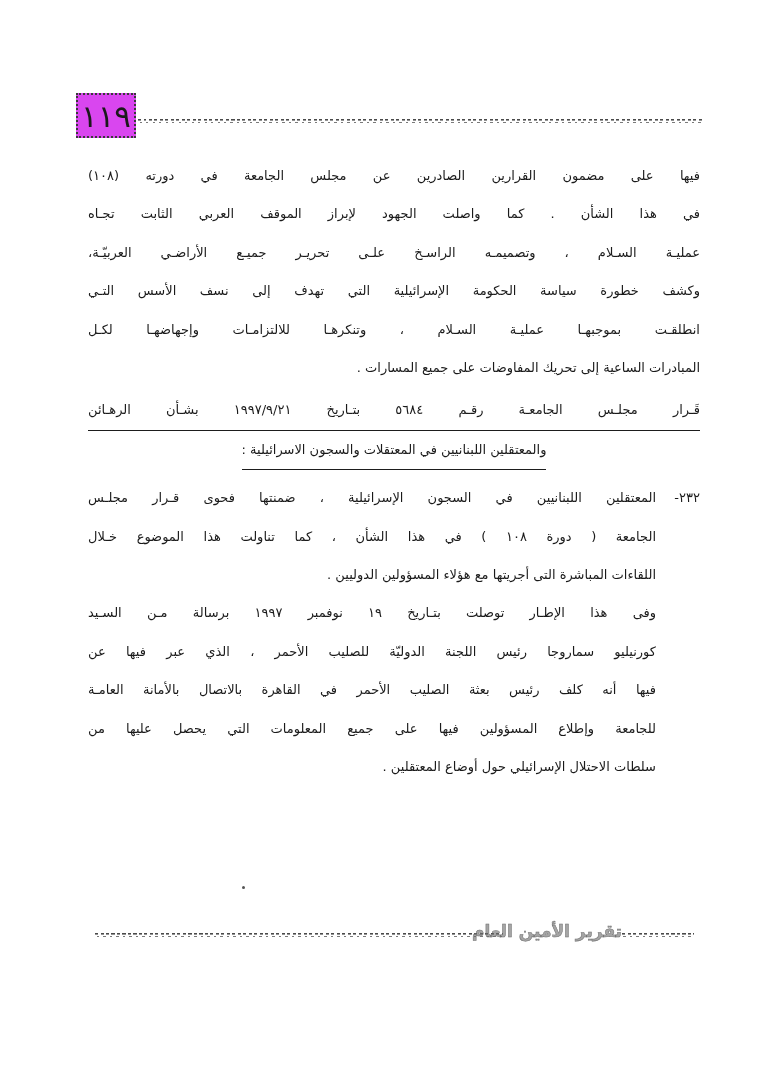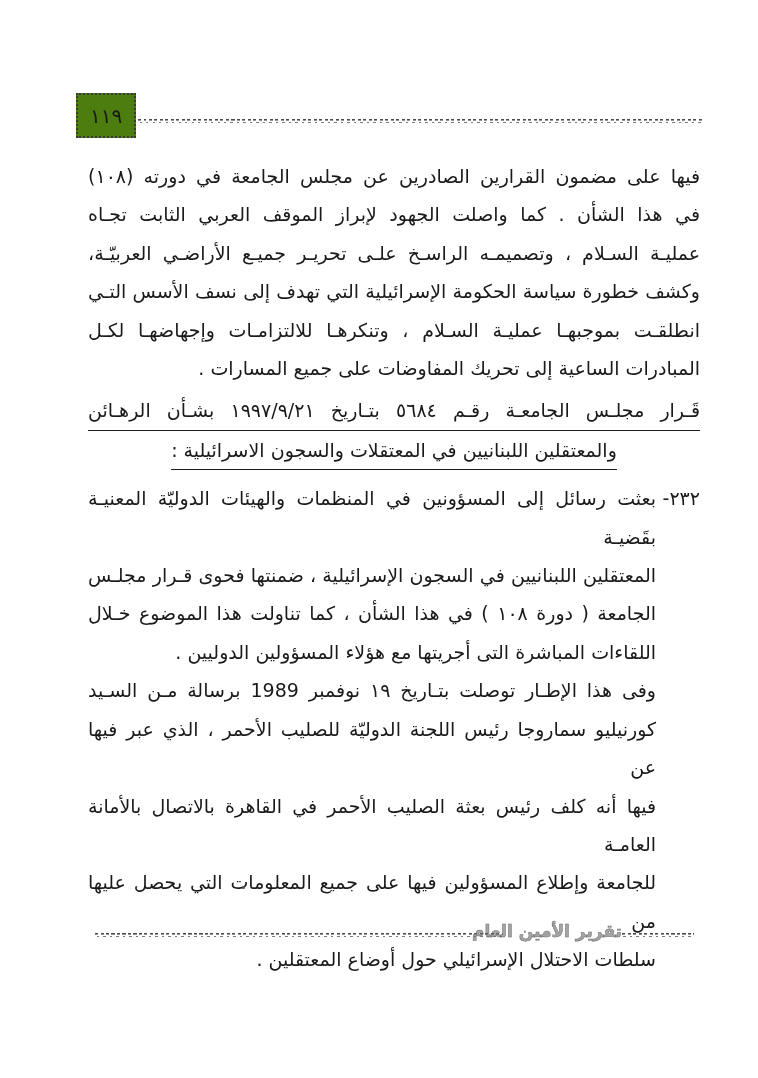--- a/index.html
+++ b/index.html
@@ -11,39 +11,39 @@
     font-family:"DejaVu Sans",sans-serif;
     color:#1a1a1a;
     direction:rtl;
   }
   
   .pagenum-box{
     position:absolute;left:76px;top:93px;
     width:60px;height:45px;
     border:2.5px dotted #3a3a3a;
     display:flex;align-items:center;justify-content:center;
-    font-size:20px;letter-spacing:2px;
-    background:#4d7c0f;
+    font-size:31px;letter-spacing:2px;
+    background:#d946ef;
     box-sizing:border-box;
   }
   
   .rule{
     position:absolute;height:4px;
     background-image:
       repeating-linear-gradient(90deg,#4a4a4a 0 3px,rgba(0,0,0,0) 3px 5.5px),
       repeating-linear-gradient(90deg,rgba(0,0,0,0) 0 1.5px,#7a7a7a 1.5px 4px,rgba(0,0,0,0) 4px 6.5px);
     background-size:100% 1.6px,100% 1.4px;
     background-position:0 0.4px,0 2.6px;
     background-repeat:no-repeat;
   }
   .top-rule{left:138px;top:119px;width:564px;}
   
   .content{
     position:absolute;right:58px;left:88px;top:157px;
-    font-size:19px;line-height:38.4px;
+    font-size:13px;line-height:38.4px;
     text-align:right;
   }
   .jl{text-align:justify;text-align-last:justify;}
   .ll{text-align:right;text-align-last:right;}
   .heading{margin-top:4px;}
   .hl1{border-bottom:1.6px solid #1d1d1d;}
   .hl2-wrap{text-align:left;text-align-last:center;}
   .hl2{display:inline-block;border-bottom:1.6px solid #1d1d1d;}
   .numbered{position:relative;margin-top:9px;padding-right:44px;}
   .pnum{position:absolute;right:0;top:0;line-height:38.4px;white-space:nowrap;}
@@ -83,25 +83,24 @@
     <div class="heading">
       <div class="jl hl1">قَـرار مجلـس الجامعـة رقـم ٥٦٨٤ بتـاريخ ١٩٩٧/٩/٢١ بشـأن الرهـائن</div>
       <div class="hl2-wrap">
         <span class="hl2">والمعتقلين اللبنانيين في المعتقلات والسجون الاسرائيلية :</span>
       </div>
     </div>
 
     <div class="numbered">
       <span class="pnum">٢٣٢-</span>
       <div class="ptext">
-        <div class="jl">بعثت رسائل إلى المسؤونين في المنظمات والهيئات الدوليّة المعنيـة بقَضيـة</div>
         <div class="jl">المعتقلين اللبنانيين في السجون الإسرائيلية ، ضمنتها فحوى قـرار مجلـس</div>
         <div class="jl">الجامعة ( دورة ١٠٨ ) في هذا الشأن ، كما تناولت هذا الموضوع خـلال</div>
         <div class="ll">اللقاءات المباشرة التى أجريتها مع هؤلاء المسؤولين الدوليين .</div>
-        <div class="jl">وفى هذا الإطـار توصلت بتـاريخ ١٩ نوفمبر 1989 برسالة مـن السـيد</div>
+        <div class="jl">وفى هذا الإطـار توصلت بتـاريخ ١٩ نوفمبر ١٩٩٧ برسالة مـن السـيد</div>
         <div class="jl">كورنيليو سماروجا رئيس اللجنة الدوليّة للصليب الأحمر ، الذي عبر فيها عن</div>
         <div class="jl">فيها أنه كلف رئيس بعثة الصليب الأحمر في القاهرة بالاتصال بالأمانة العامـة</div>
         <div class="jl">للجامعة وإطلاع المسؤولين فيها على جميع المعلومات التي يحصل عليها من</div>
         <div class="ll">سلطات الاحتلال الإسرائيلي حول أوضاع المعتقلين .</div>
       </div>
     </div>
 
   </div>
 
   <div class="speck" style="left:242px;top:886px;"></div>

